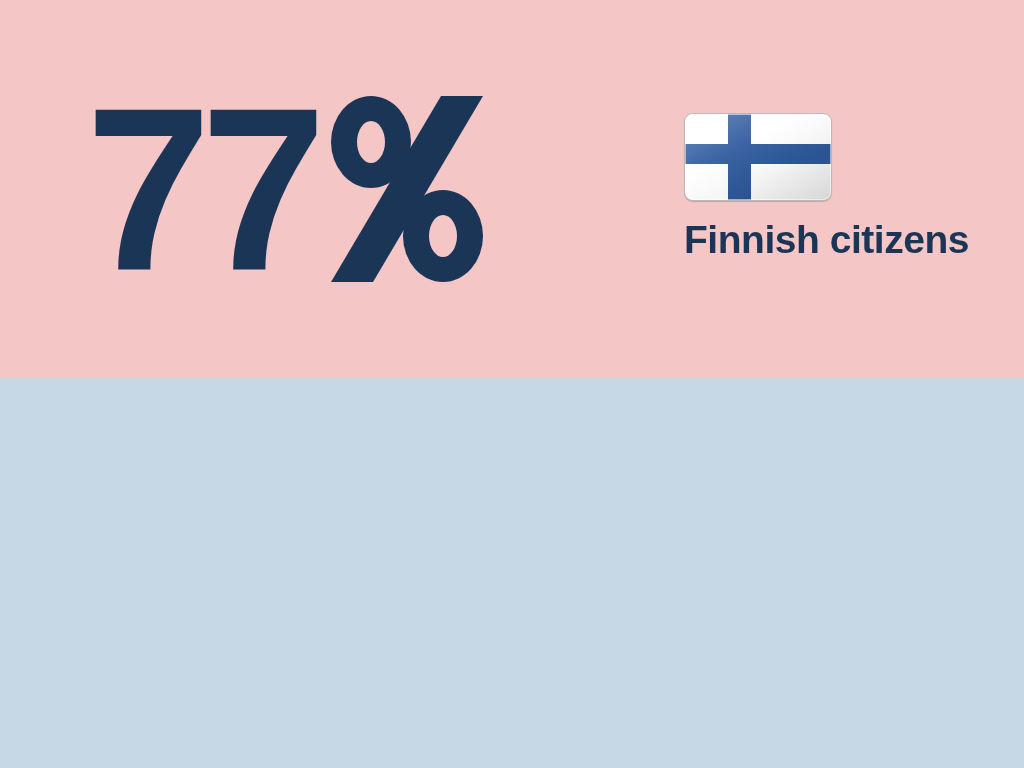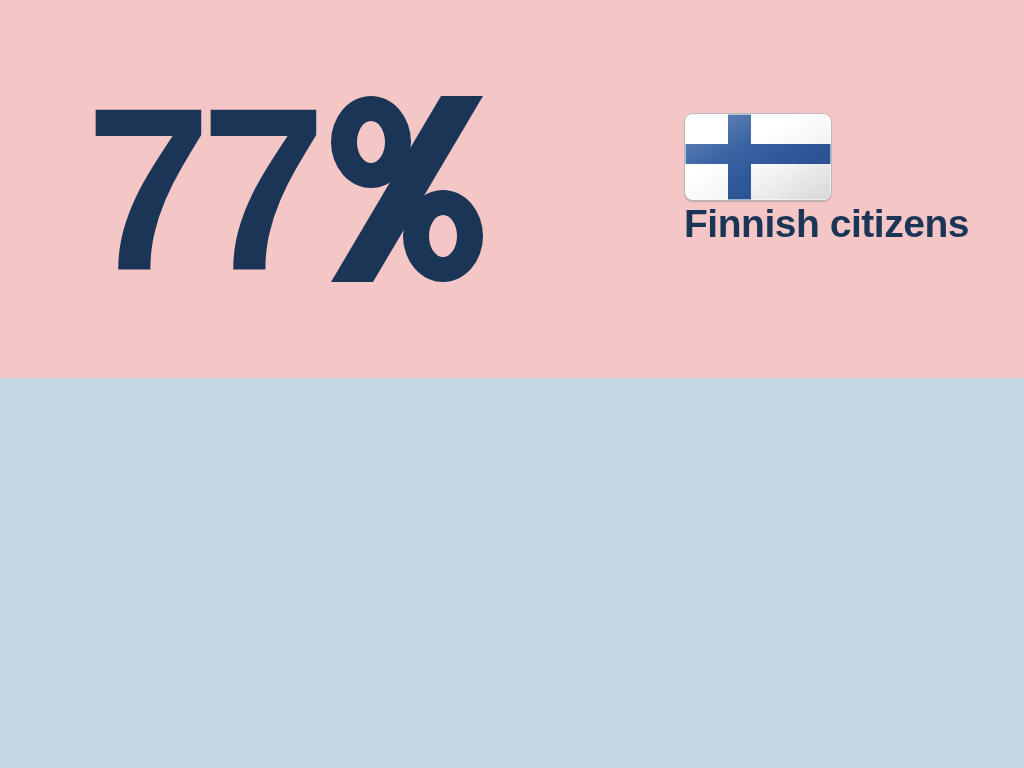--- a/index.html
+++ b/index.html
@@ -96,20 +96,21 @@
     font-family: "Liberation Sans", sans-serif;
     font-weight: bold;
     color: #1b3557;
     font-size: 39px;
     line-height: 1.18;
     letter-spacing: -0.012em;
     white-space: pre-line;
   }
 
   .caption-block-top .caption-text {
+    margin-top: 16px;
   }
 
   
   .flag {
     position: relative;
     width: 148px;
     height: 88px;
     border-radius: 9px;
     overflow: hidden;
     background: #ffffff;

